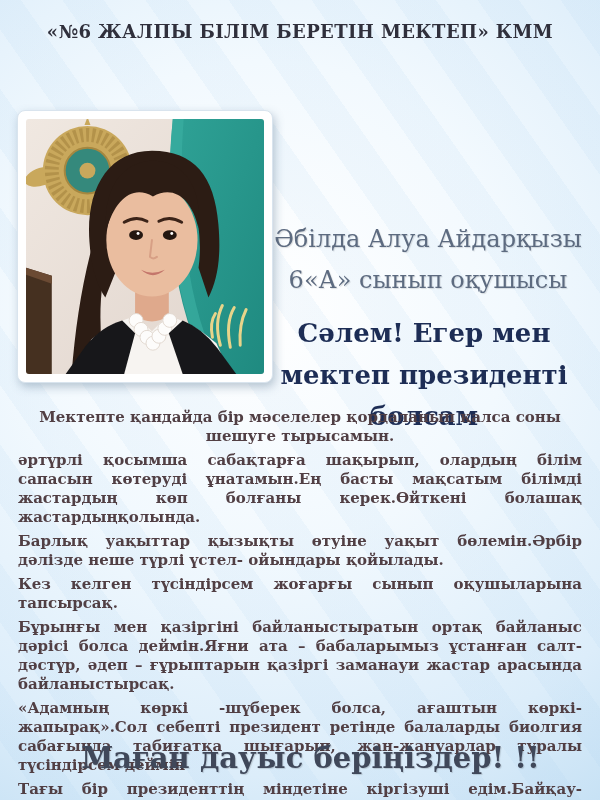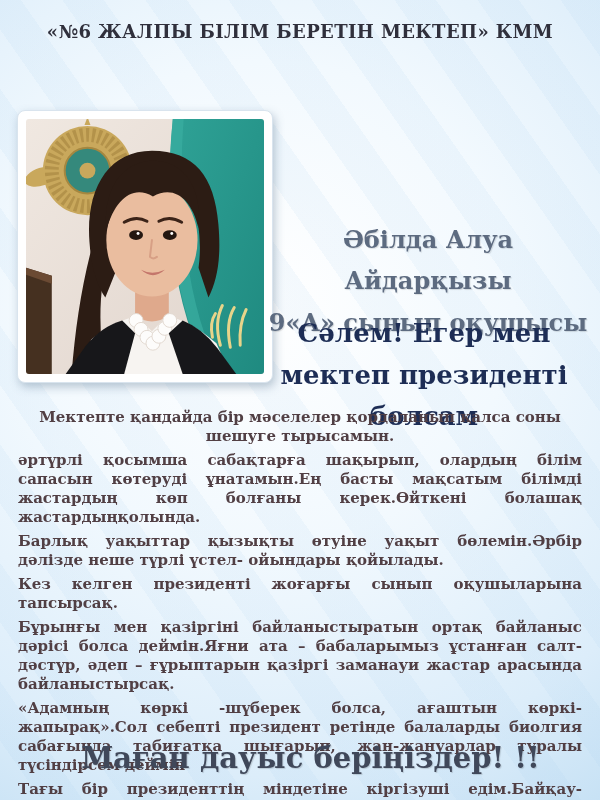--- a/index.html
+++ b/index.html
@@ -23,21 +23,21 @@
     position:absolute; left:17px; top:110px;
     width:256px; height:273px;
     background:#ffffff; padding:8px; border-radius:8px;
     border:1px solid #d9e4ee;
     box-shadow:2px 4px 10px rgba(70,100,130,.35);
   }
   .photo-frame svg{ display:block; width:100%; height:100%; border-radius:3px; }
 
   .name-block{
     position:absolute; left:262px; top:219px; width:332px;
-    text-align:center; color:#5d6b80; font-weight:bold;
+    text-align:center; color:#5d6b80; font-weight:normal;
     font-size:24px; line-height:1.72;
     text-shadow:1px 1px 1px rgba(0,0,0,.12);
   }
 
   .greeting{
     position:absolute; left:256px; top:313px; width:336px;
     text-align:center; color:#1d2d55; font-weight:bold;
     font-size:26px; line-height:1.6;
   }
 
@@ -141,30 +141,30 @@
         </g>
 
         <path d="M40,257 L60,229 Q76,209 97,203 L110,216 L99,257 Z" fill="#17171a"></path>
         <path d="M212,257 L193,231 Q178,211 158,203 L144,216 L158,257 Z" fill="#17171a"></path>
       </g>
     </svg>
   </div>
 
   <div class="name-block">
     <div>Әбілда Алуа Айдарқызы</div>
-    <div>9«А» сынып оқушысы</div>
+    <div>6«А» сынып оқушысы</div>
   </div>
 
   <div class="greeting">Сәлем! Егер мен мектеп президенті болсам</div>
 
   <div class="body-text">
     <p class="p-center">Мектепте қандайда бір мәселелер қордаланып қалса соны шешуге тырысамын.</p>
     <p>әртүрлі қосымша сабақтарға шақырып, олардың білім сапасын көтеруді ұнатамын.Ең басты мақсатым білімді жастардың көп болғаны керек.Өйткені болашақ жастардыңқолында.</p>
     <p>Барлық уақыттар қызықты өтуіне уақыт бөлемін.Әрбір дәлізде неше түрлі үстел- ойындары қойылады.</p>
-    <p>Кез келген президенті жоғарғы сынып оқушыларына тапсырсақ.</p>
+    <p>Кез келген түсіндірсем жоғарғы сынып оқушыларына тапсырсақ.</p>
     <p>Бұрынғы мен қазіргіні байланыстыратын ортақ байланыс дәрісі болса деймін.Яғни ата – бабаларымыз ұстанған салт-дәстүр, әдеп – ғұрыптарын қазіргі заманауи жастар арасында байланыстырсақ.</p>
     <p>«Адамның көркі -шүберек болса, ағаштын көркі- жапырақ».Сол себепті президент ретінде балаларды биолгия сабағында табиғатқа шығарып, жан-жануарлар туралы түсіндірсем деймін</p>
     <p>Тағы бір президенттің міндетіне кіргізуші едім.Байқау- сайыстарды көбірек ұйымдастырсақ.Бірақ байқауларды күрделендірмей, баланың жас ерекшелігіне сай беру.</p>
   </div>
 
   <div class="footer">Маған дауыс беріңіздер! !!</div>
 
 </div>
 
 </body></html>

